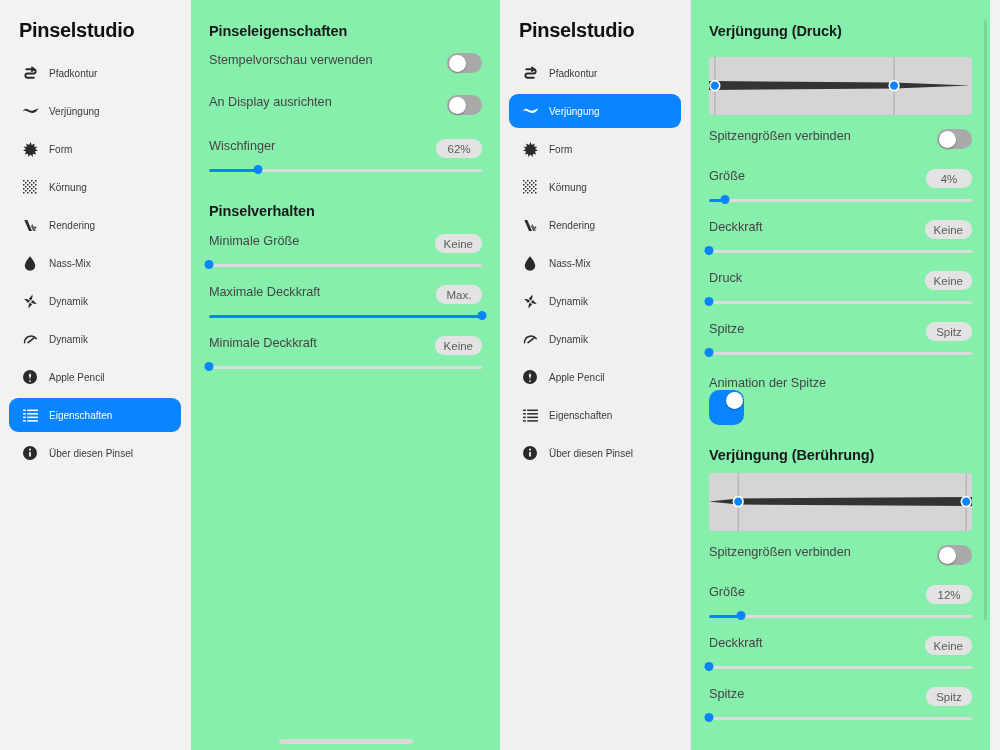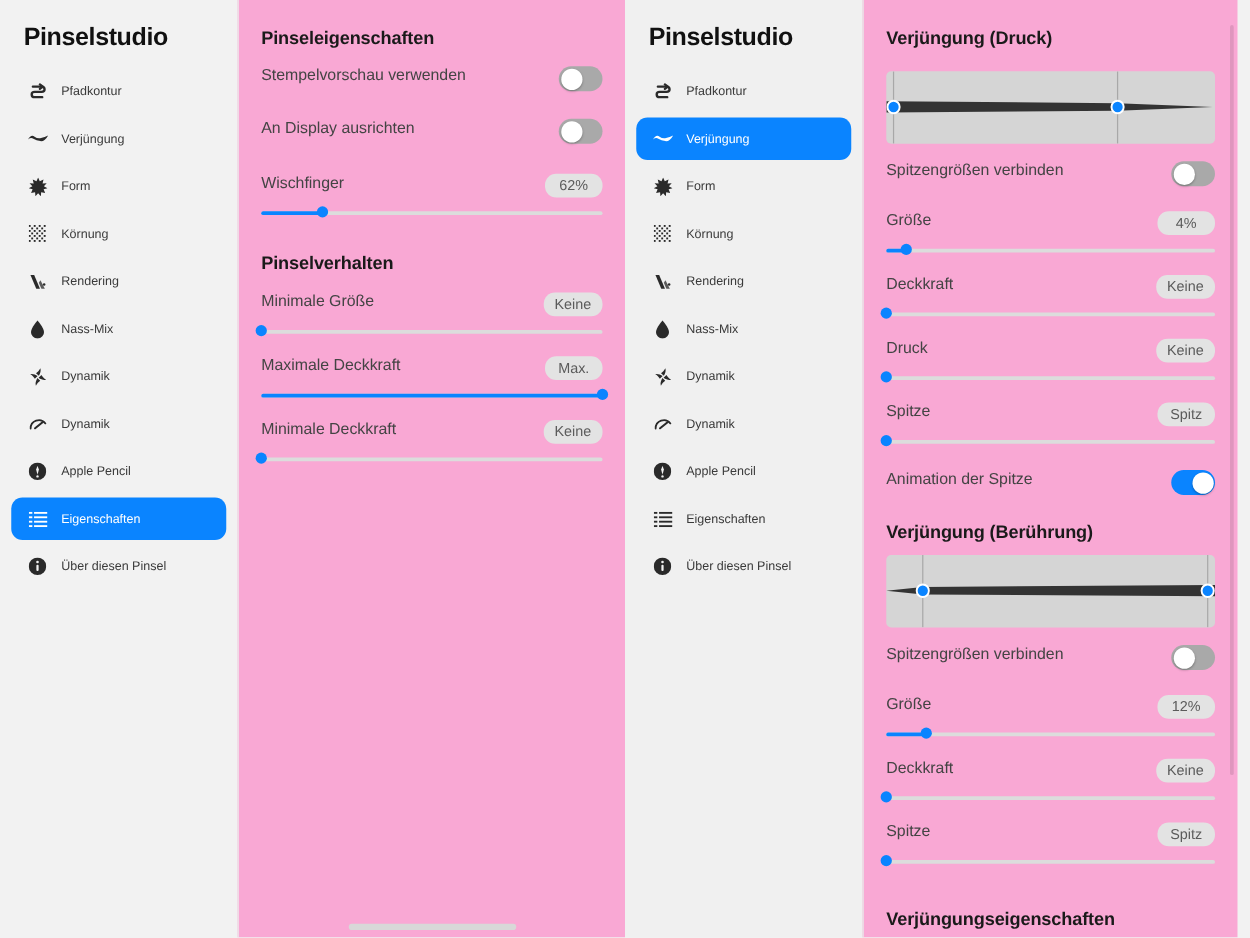--- a/index.html
+++ b/index.html
@@ -57,21 +57,21 @@
     font-size: 10px;
     color: #3a3a3a;
     white-space: nowrap;
   }
   .nav-item.active .nav-label { color: #fff; }
   .nav-ico svg { display: block; }
 
   
   .panel {
     flex: 1 1 auto;
-    background: #f9a8d4;
+    background: #86efac;
     padding: 0 18px;
     position: relative;
     overflow: hidden;
   }
   .panel.p2 { flex: 0 0 310px; border-left: 1px solid #ececec; }
   .panel.p4 { flex: 0 0 300px; border-left: 1px solid #e8e8e8; }
 
   .section-title {
     font-size: 14.5px;
     font-weight: bold;
@@ -593,21 +593,21 @@
             <span class="pill">Spitz</span>
           </div>
           <div class="slider">
             <span class="track"></span>
             <span class="fill" style="width:0%"></span>
             <span class="knob" style="left:0%"></span>
           </div>
         </div>
       </div>
 
-    <div class="row" style="margin:16px 0 22px 0;">
+    <div class="row" style="margin:16px 0 22px 0;flex-direction:column;">
       <span class="row-label">Animation der Spitze</span>
       <span class="toggle on">
           <span class="knob"></span>
         </span>
     </div>
 
     <div class="section-title" style="margin:0 0 0 0;">Verjüngung (Berührung)</div>
 
     <div class="taper">
       <svg viewBox="0 0 270 58" preserveAspectRatio="none">

